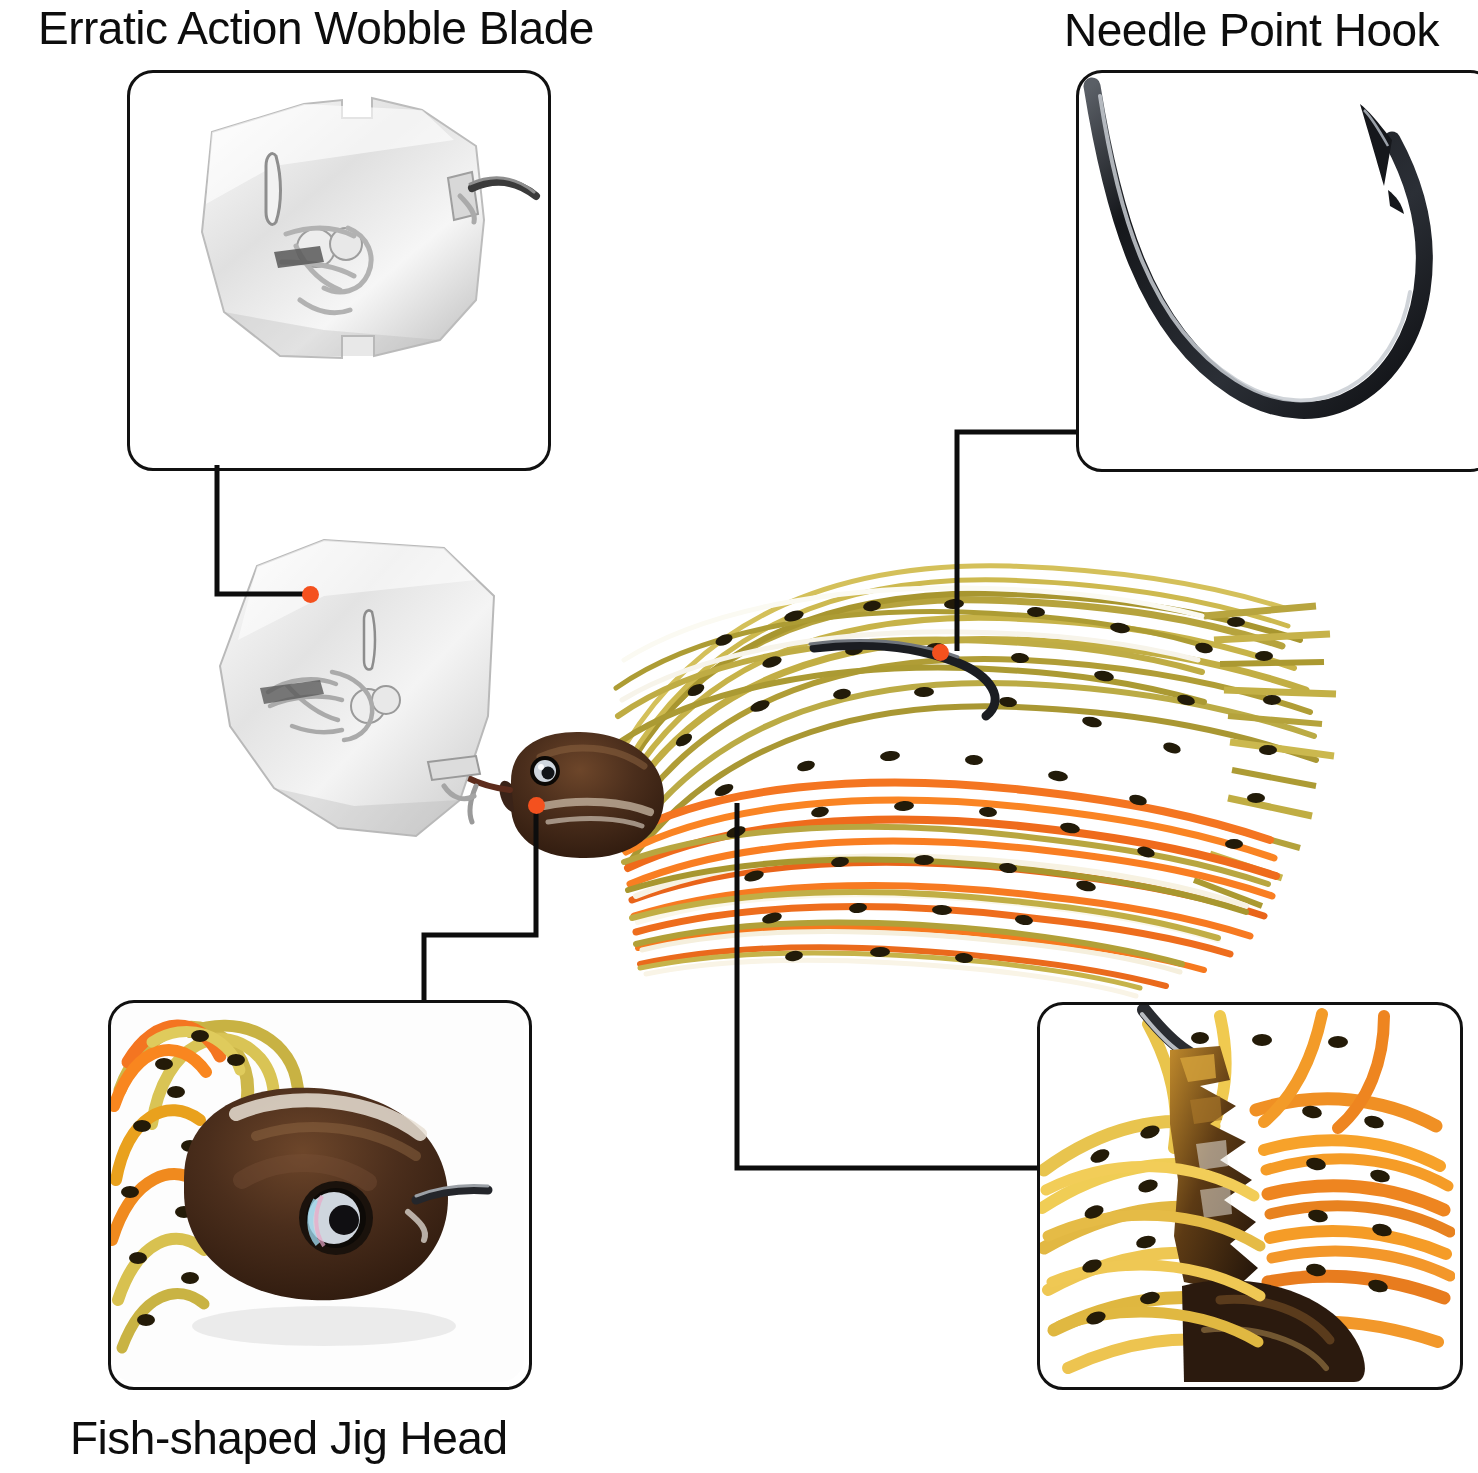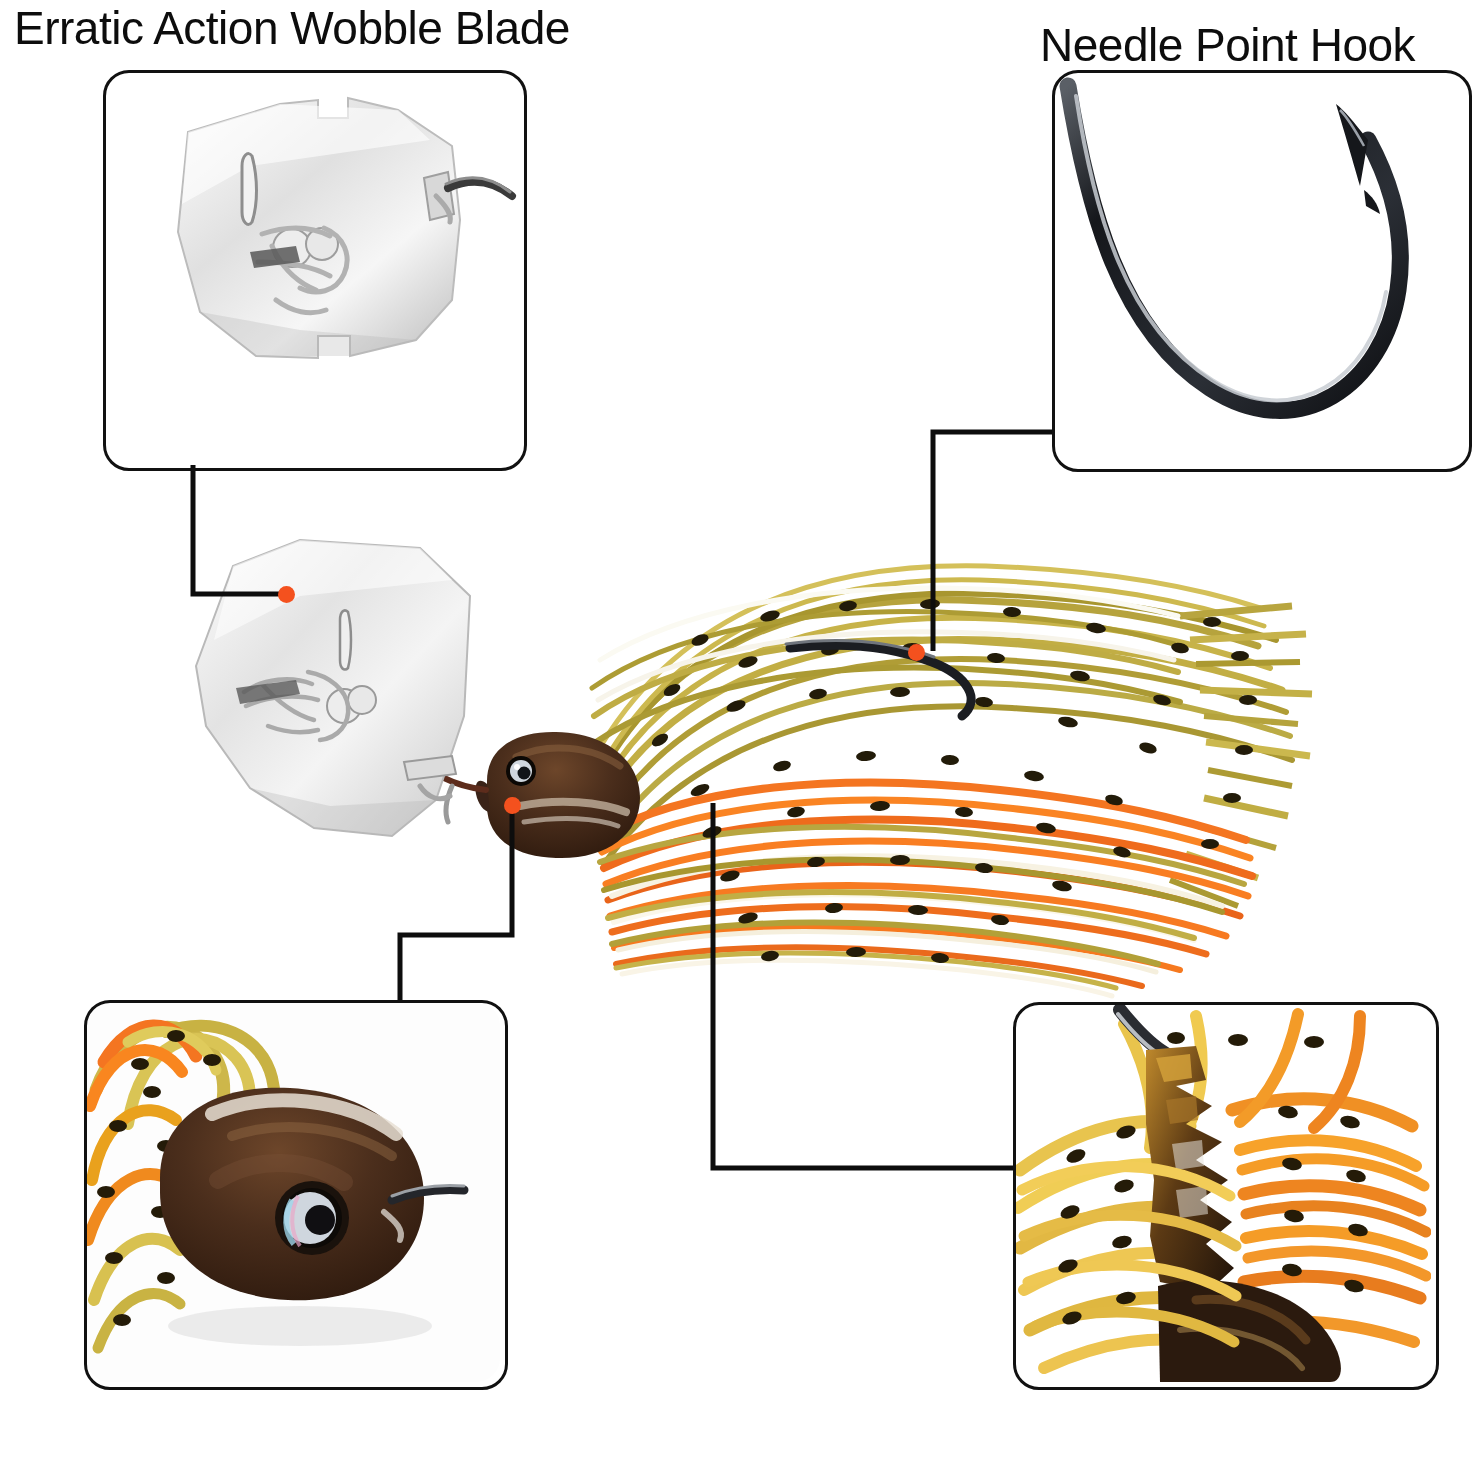--- a/index.html
+++ b/index.html
@@ -3,34 +3,34 @@
 <meta charset="utf-8">
 <style>
   html,body{margin:0;padding:0;}
   body{
     width:1478px;height:1473px;
     background:#ffffff;
     font-family:"Liberation Sans","DejaVu Sans",sans-serif;
     overflow:hidden;
     position:relative;
   }
-  .stage{position:absolute;inset:0;}
+  .stage{position:absolute;inset:0;margin-left:24px;}
 
   
   .label{
     position:absolute;
     color:#0d0d0d;
     font-size:46px;
     line-height:52px;
     letter-spacing:-0.5px;
     white-space:nowrap;
     font-weight:400;
   }
   #lbl-blade{left:14px;top:2px;}
-  #lbl-hook{left:1040px;top:19px;}
+  #lbl-hook{left:1040px;top:4px;}
   #lbl-jig{left:46px;top:1412px;}
   #lbl-spike{left:978px;top:1412px;}
 
   
   .callout{
     position:absolute;
     border:3px solid #111;
     border-radius:26px;
     background:#ffffff;
     overflow:hidden;
@@ -506,14 +506,15 @@
   <div class="dot" id="dot-jig"></div>
   <div class="dot" id="dot-hook"></div>
 
   <div class="callout" id="box-blade" style="background:transparent;"></div>
   <div class="callout" id="box-hook" style="background:transparent;"></div>
   <div class="callout" id="box-jig" style="background:transparent;"></div>
   <div class="callout" id="box-spike" style="background:transparent;"></div>
 
   <div class="label" id="lbl-blade">Erratic Action Wobble Blade</div>
   <div class="label" id="lbl-hook">Needle Point Hook</div>
+  <div class="label" id="lbl-jig">Fish-shaped Jig Head</div>
 
 </div>
 
 </body></html>

